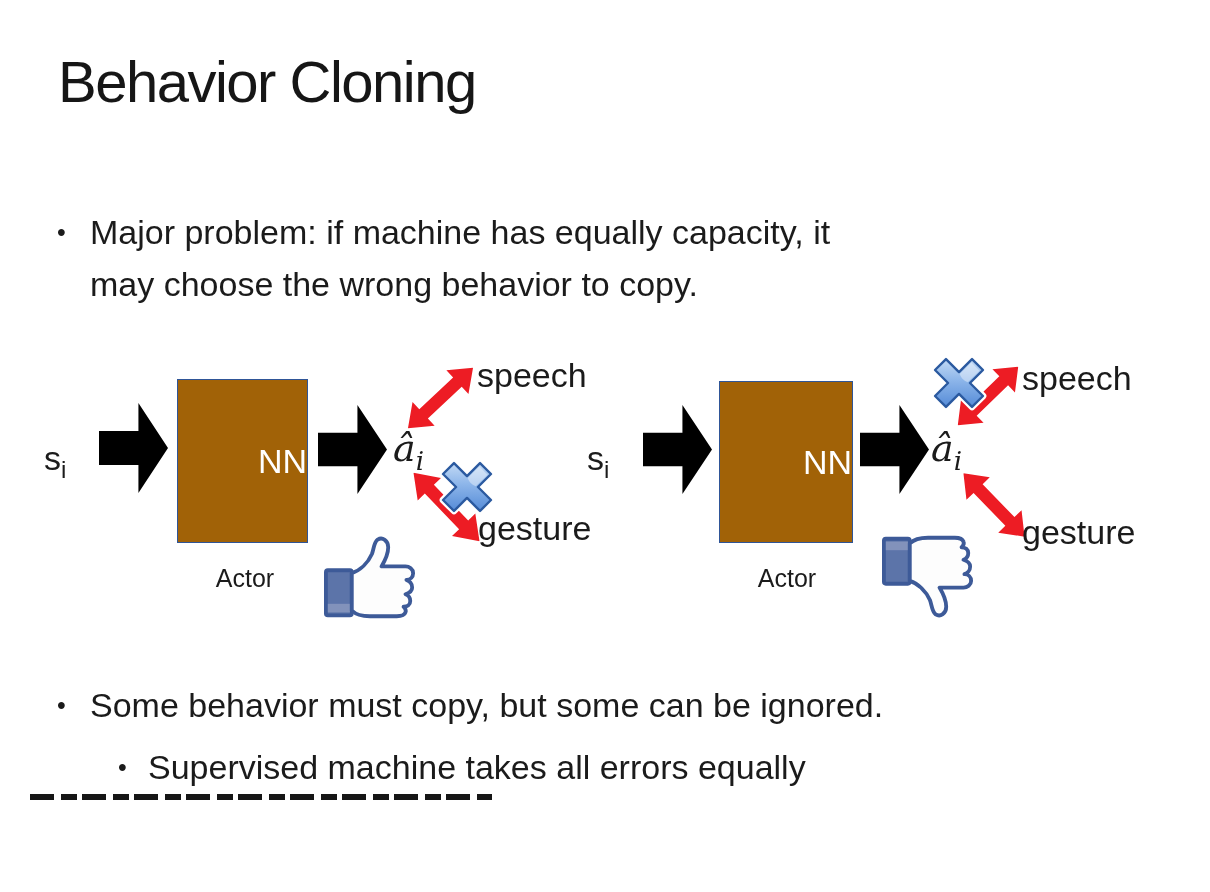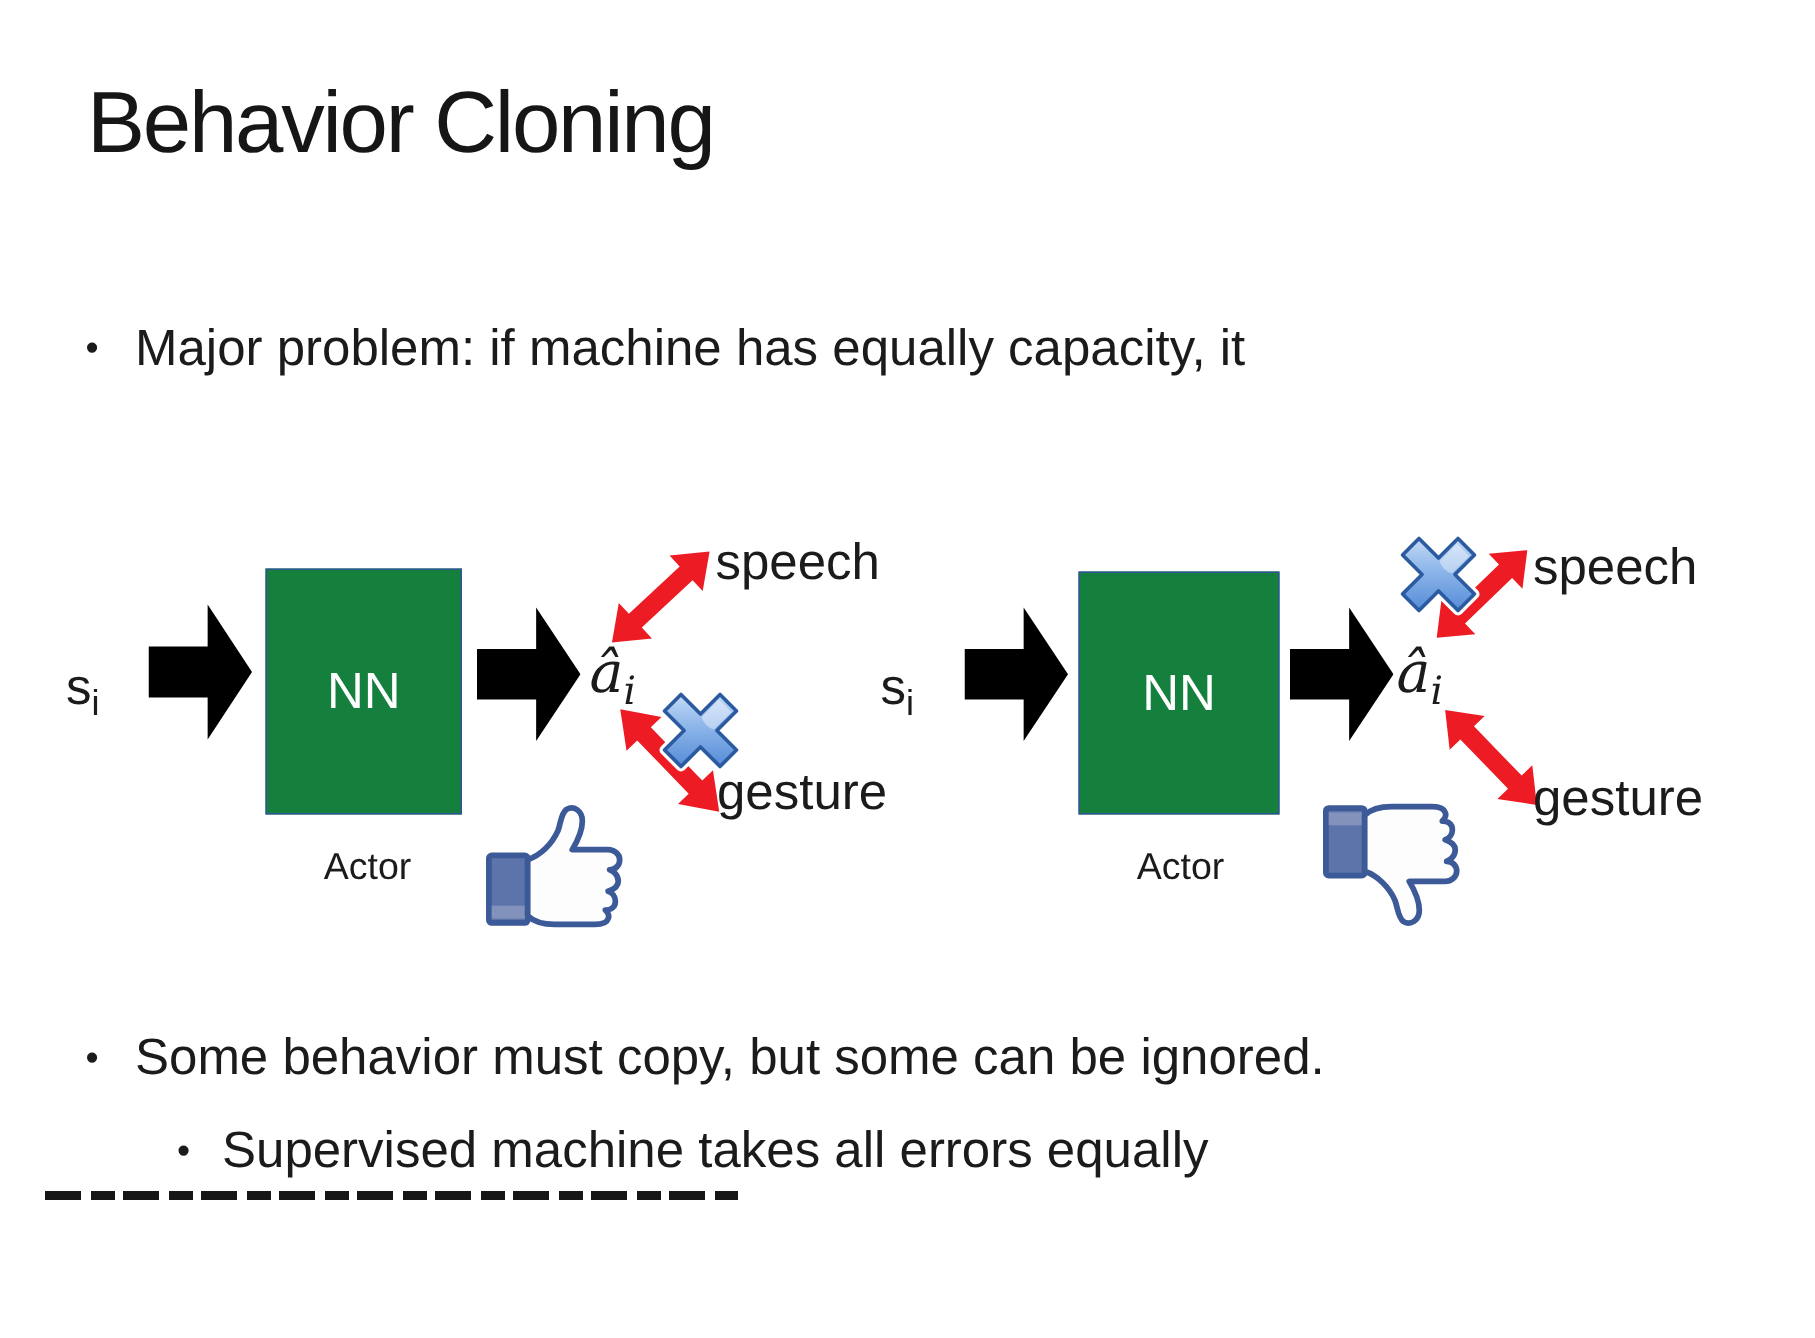--- a/index.html
+++ b/index.html
@@ -32,22 +32,22 @@
   
   .io-label{font-size:34px;line-height:50px;white-space:nowrap;}
   .io-label sub{font-size:24px;}
   .ahat{font-family:"DejaVu Serif","Liberation Serif",serif;font-style:italic;font-size:38px;line-height:40px;white-space:nowrap;}
   .ahat sub{font-size:26px;}
   .side-label{font-size:34px;line-height:40px;white-space:nowrap;}
   .actor-label{font-size:25px;line-height:38px;text-align:center;}
 
   
   .nnbox{
-    background:#15803d;border:1px solid #2F5597;
-    display:flex;align-items:center;justify-content:center;
+    background:#a16207;border:1px solid #2F5597;
+    display:flex;align-items:center;justify-content:flex-end;
     color:#ffffff;font-size:34px;box-sizing:border-box;
   }
   .nn-l{left:177px;top:379px;width:131px;height:164px;}
   .nn-r{left:719px;top:381px;width:134px;height:162px;}
 
   
   .arr1-l{left:99px; top:400px;width:69px;height:96px;}
   .arr2-l{left:318px;top:402px;width:69px;height:95px;}
   .arr1-r{left:643px;top:402px;width:69px;height:95px;}
   .arr2-r{left:860px;top:402px;width:69px;height:95px;}
@@ -112,20 +112,21 @@
 </svg>
 
 <div class="slide">
 
   <div class="abs title">Behavior Cloning</div>
 
   <div class="abs bullet b-top">
     <span class="dot">•</span>
     <div>
       <div>Major problem: if machine has equally capacity, it</div>
+      <div>may choose the wrong behavior to copy.</div>
     </div>
   </div>
 
   <div class="abs io-label si-l"><span>s</span><sub>i</sub></div>
 
   <svg class="abs arr1-l" viewBox="0 0 70 96" preserveAspectRatio="none">
       <use href="#block-arrow"></use>
     </svg>
 
   <div class="abs nnbox nn-l">

